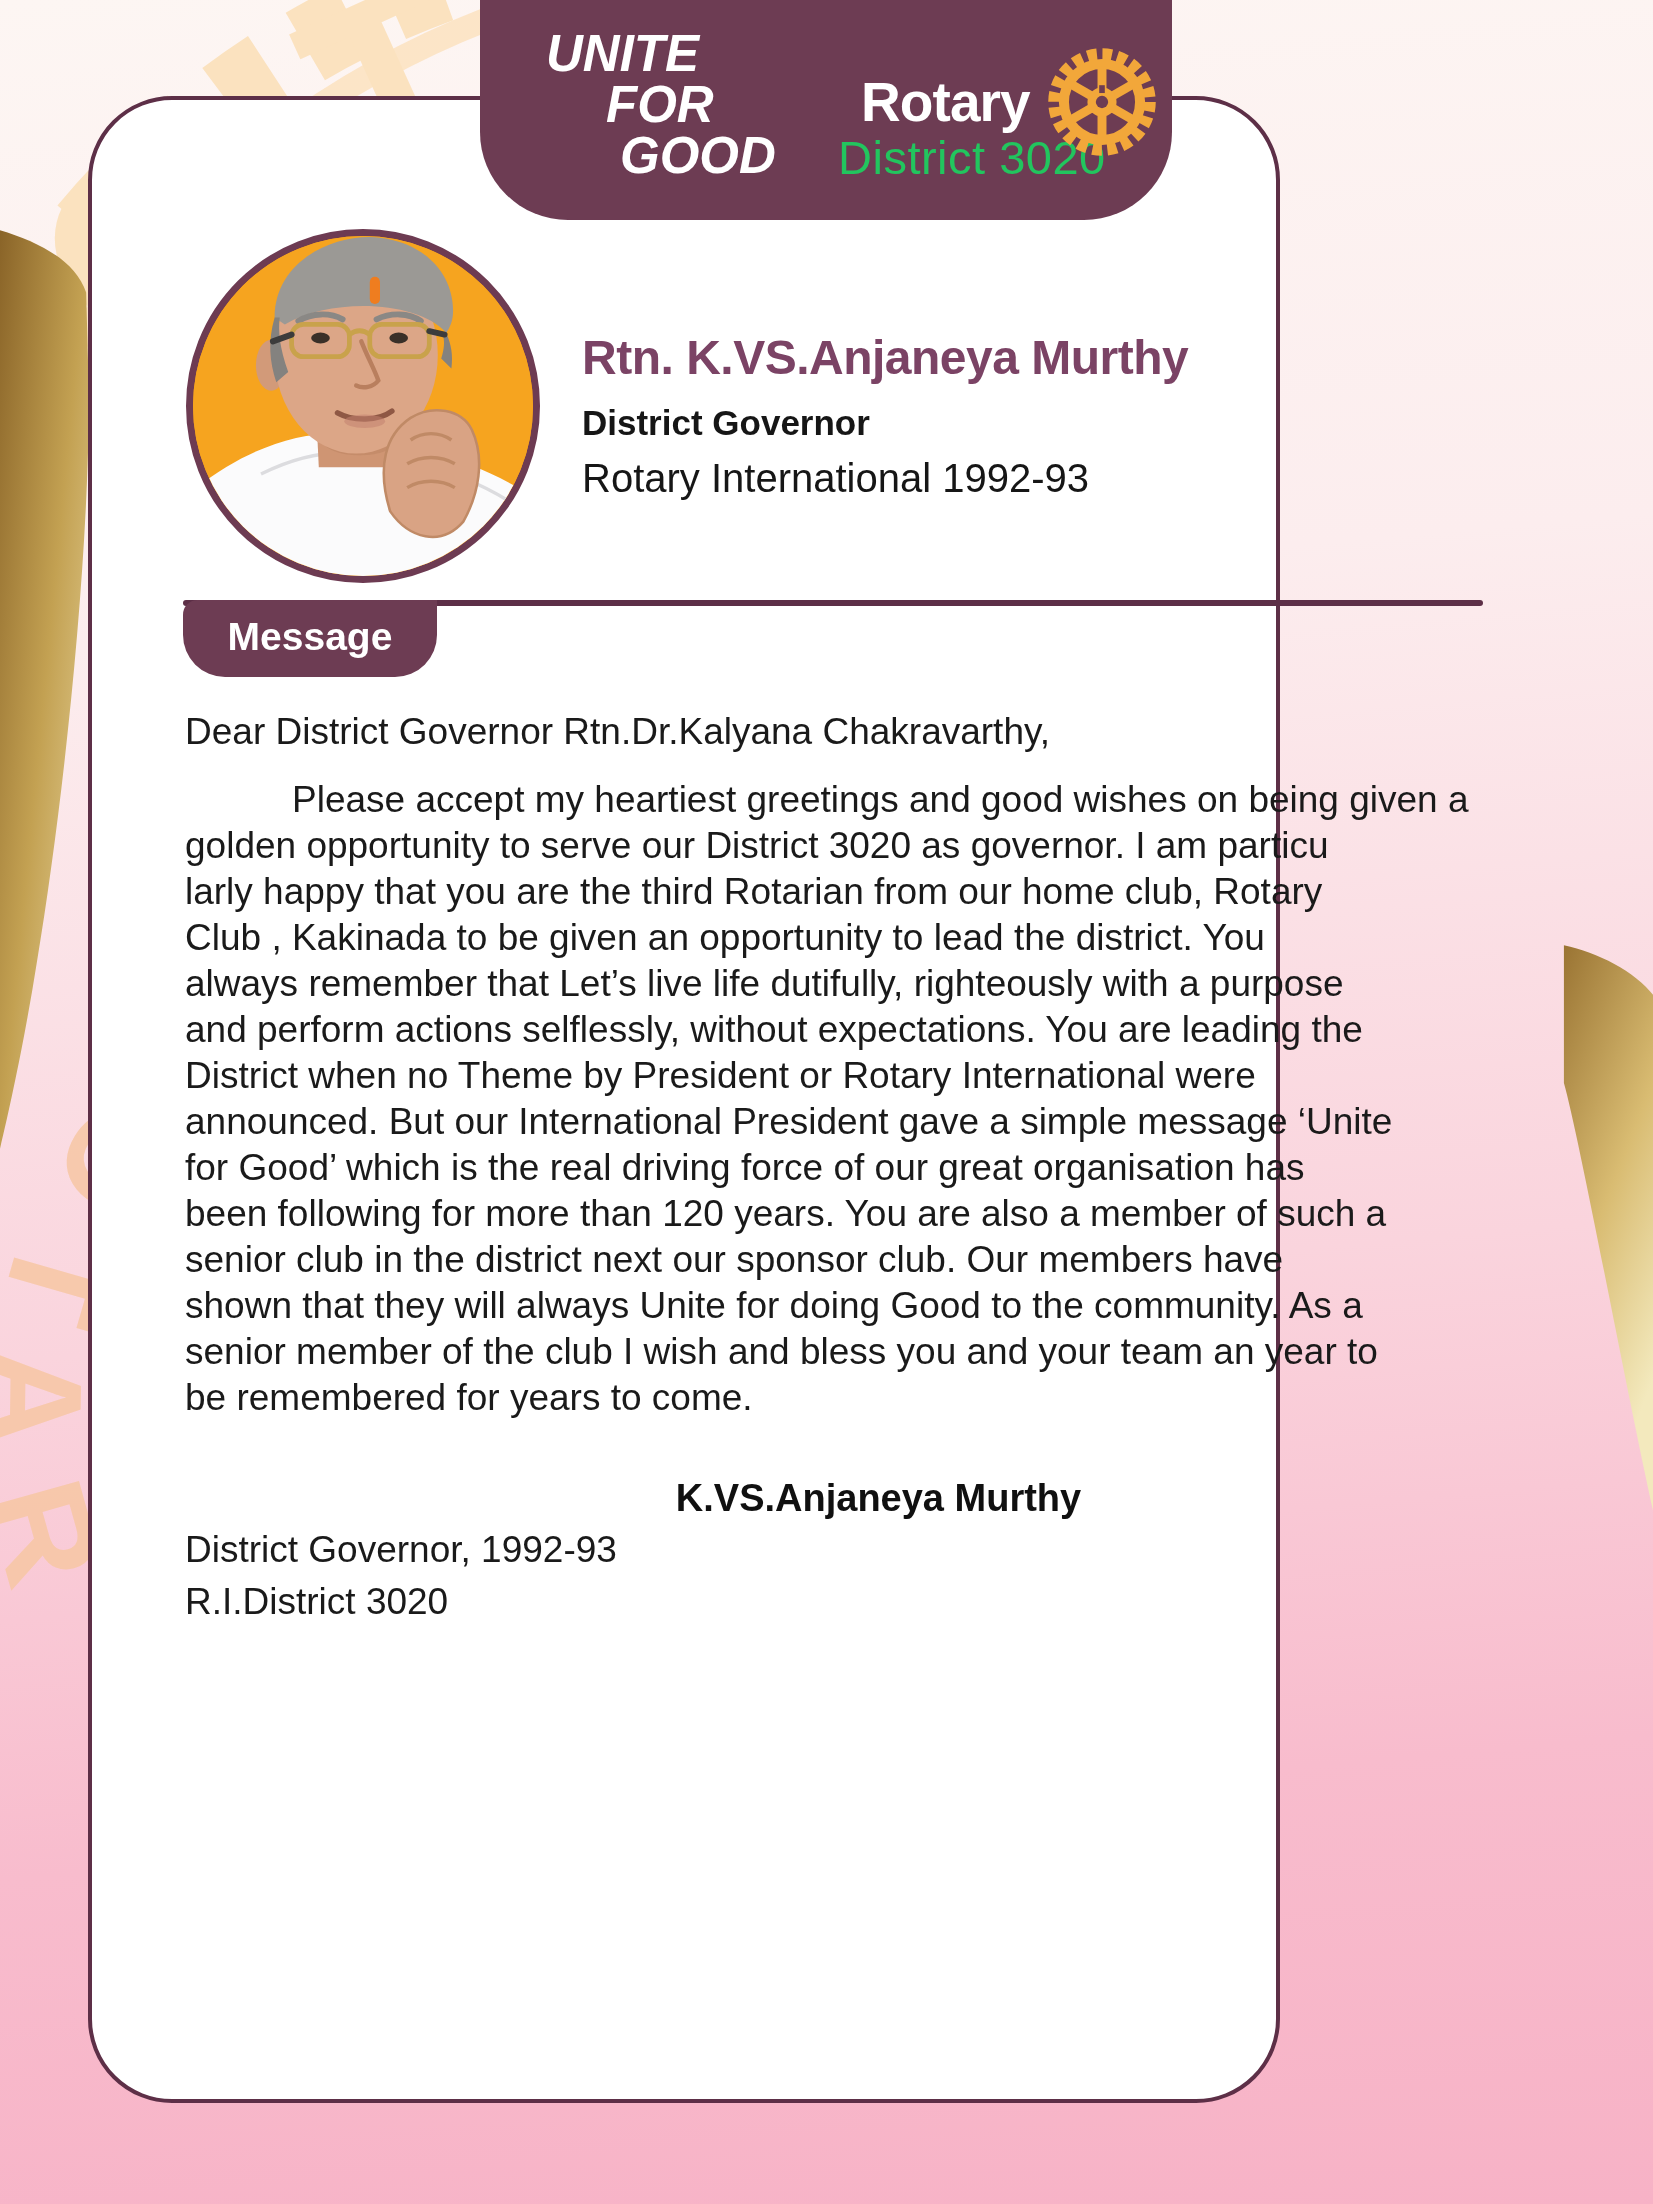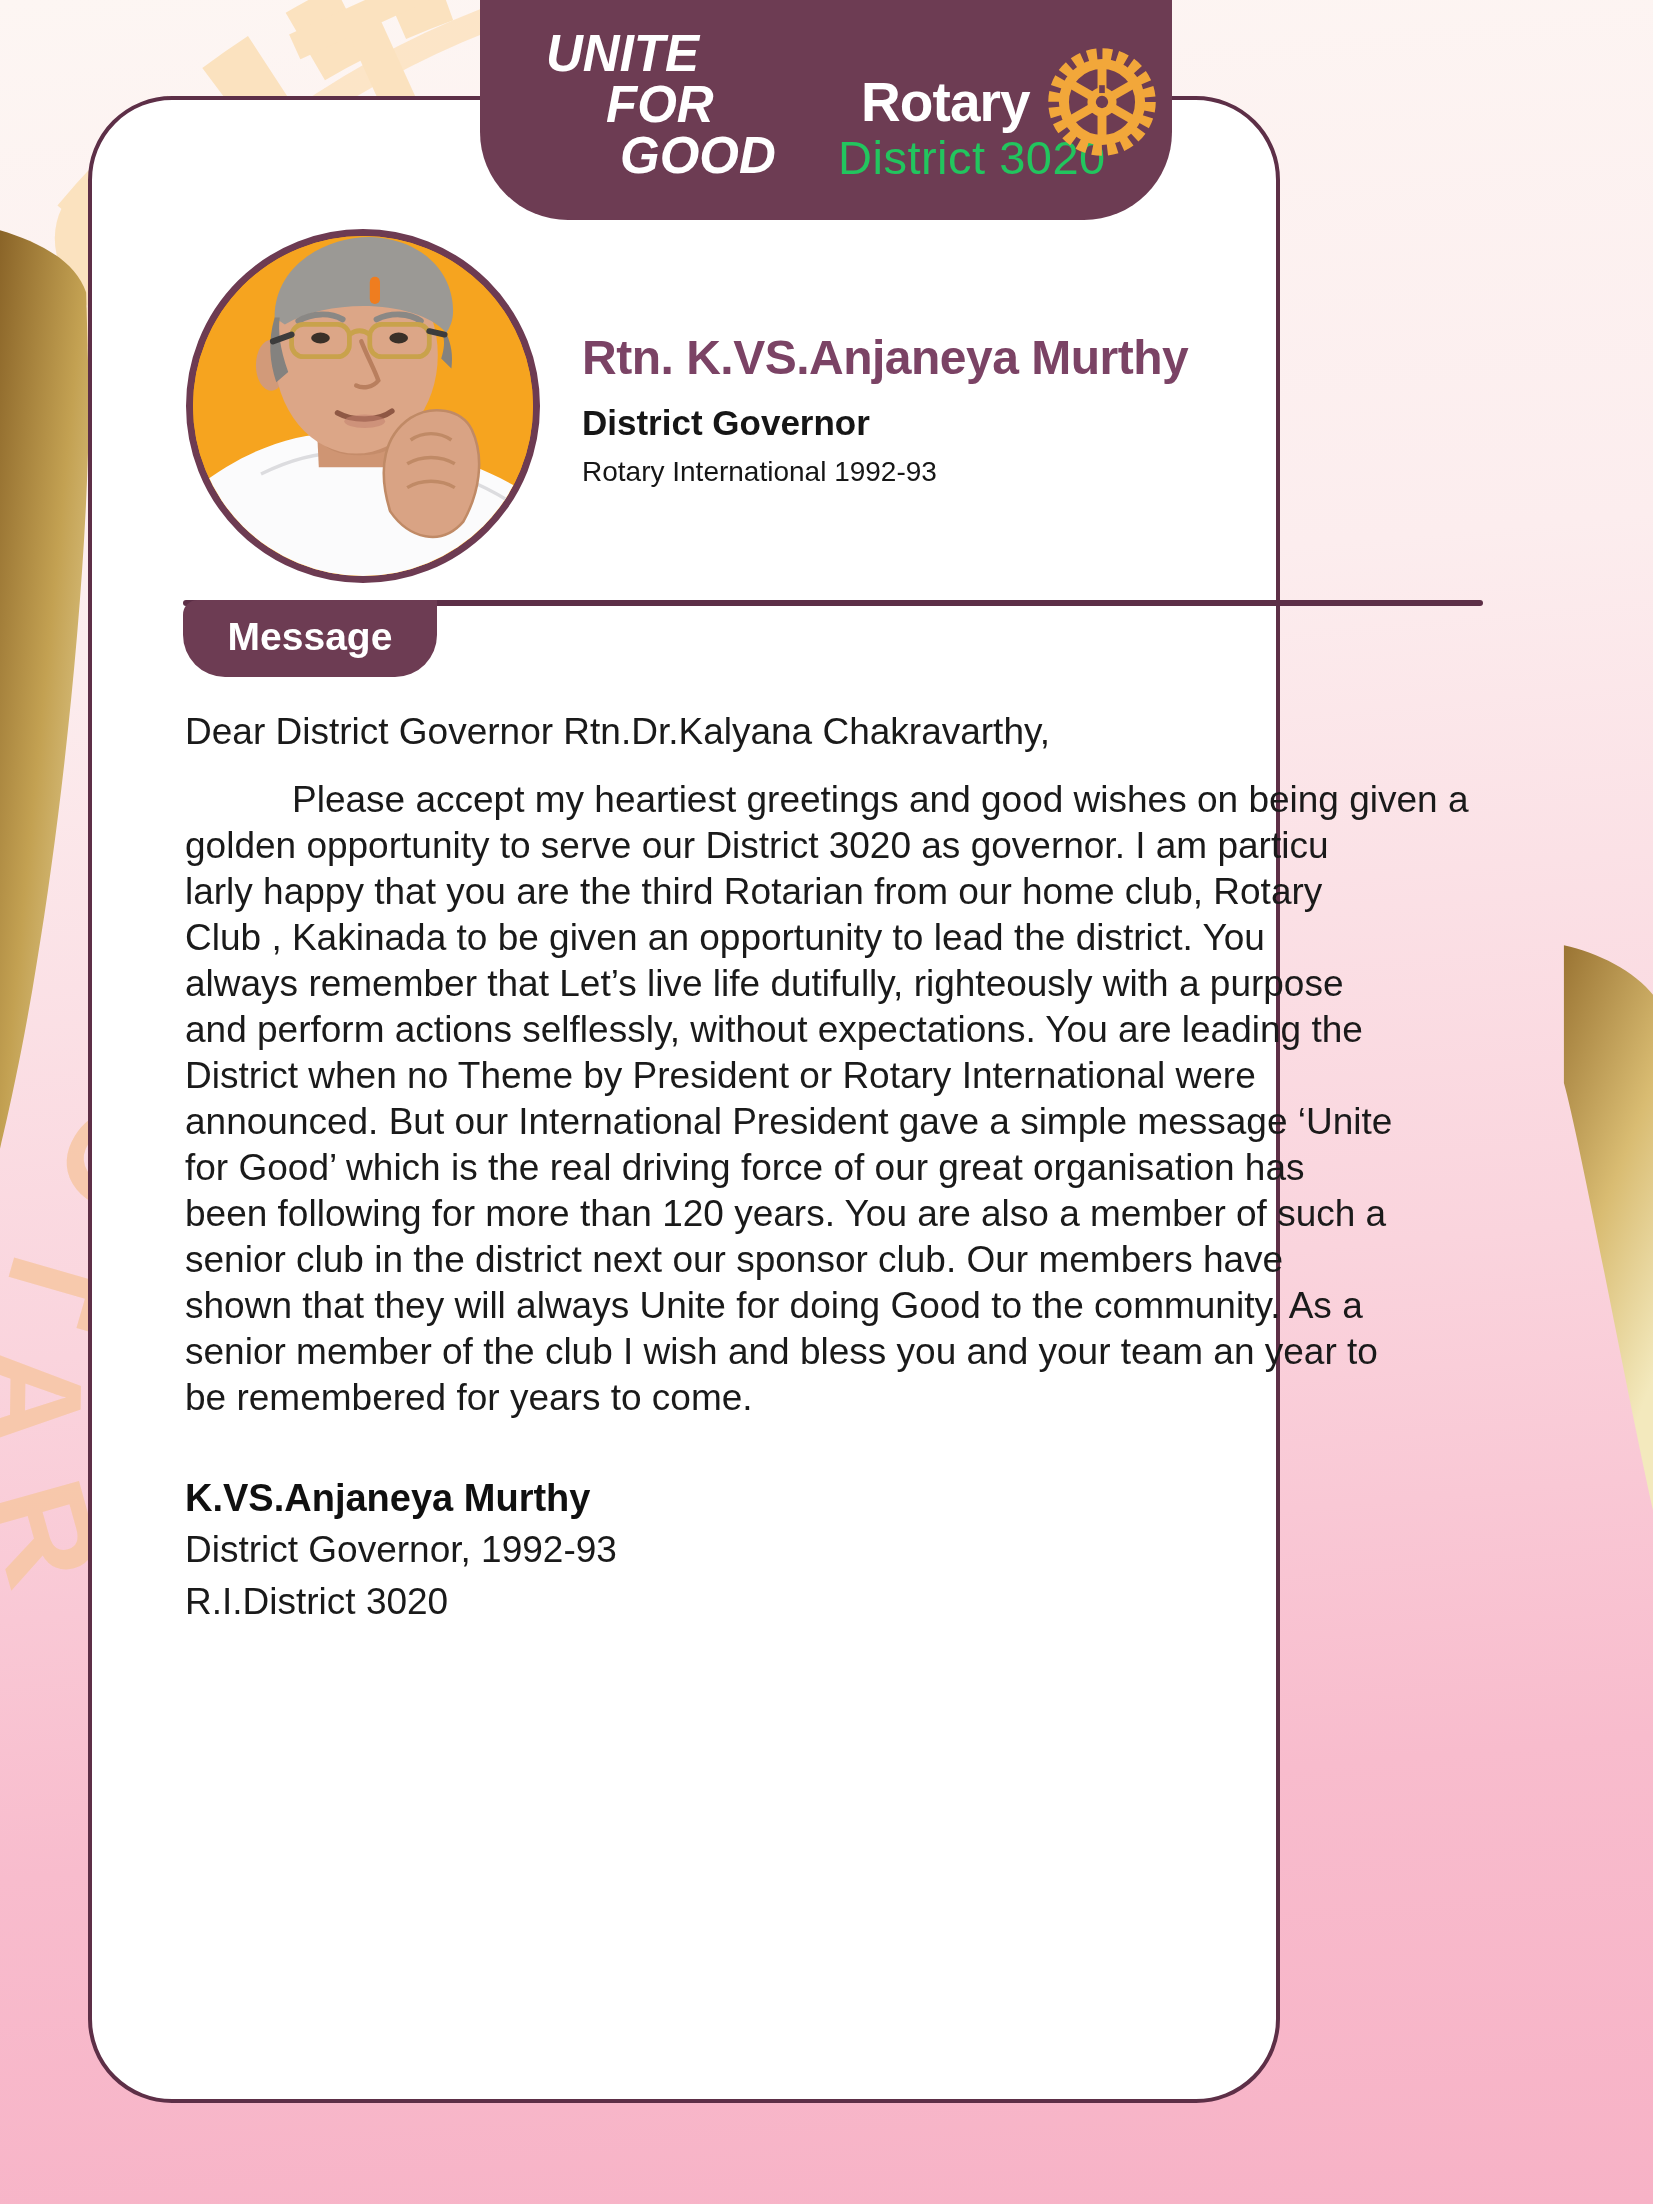--- a/index.html
+++ b/index.html
@@ -33,36 +33,36 @@
   .brand{left:381px;top:70px;color:#ffffff;font-weight:bold;font-size:55px;letter-spacing:-0.9px;}
   .brand-district{left:358px;top:130px;color:#22c55e;font-weight:normal;font-size:47px;letter-spacing:0.5px;}
   .wheel{left:566px;top:46px;}
   
   .photo{
     left:94px;top:129px;width:340px;height:340px;border-radius:50%;
     border:7.3px solid #6d3b52;overflow:hidden;background:#f6a41f;box-sizing:content-box;
   }
   .profile-name{left:490px;top:230px;font-size:48px;font-weight:bold;color:#7b4365;letter-spacing:-0.5px;}
   .profile-title{left:490px;top:303px;font-size:35px;font-weight:bold;color:#161616;}
-  .profile-org{left:490px;top:356px;font-size:28px;color:#161616;}
+  .profile-org{left:490px;top:356px;font-size:40px;color:#161616;}
   
   .section-line{left:91px;top:500px;width:1300px;height:6.4px;background:#5d2f47;border-radius:3.7px;}
   .section-tab{
     left:91px;top:500px;width:254px;height:77px;background:#6d3c53;
     border-radius:14.7px 0 42px 42px;color:#ffffff;font-size:39px;font-weight:bold;
     display:flex;align-items:center;justify-content:center;padding-bottom:3.7px;box-sizing:border-box;
   }
   
   .letter{left:93px;top:608px;width:1387px;color:#1a1a1a;}
   .salutation{font-size:37px;line-height:48px;white-space:nowrap;}
   .letter-body{margin-top:21px;}
   .letter-line{font-size:37px;line-height:46px;white-space:nowrap;}
   .letter-line.indent{padding-left:107px;}
   .signature{margin-top:51px;}
-  .sig-name{font-size:38px;line-height:52px;font-weight:bold;color:#101010;}
+  .sig-name{font-size:38px;line-height:52px;font-weight:bold;color:#101010;text-align:center;}
   .sig-role,.sig-district{font-size:37px;line-height:52px;}
 </style>
 </head>
 <body>
 
 <svg class="abs wm-top" width="1286" height="698" viewBox="0 0 1400 760" aria-hidden="true">
   <defs>
     <path id="arcT" d="M -80,700 A 1250,1250 0 0 1 1250,60" fill="none"></path>
   </defs>
   <path d="M -60,520 A 900,900 0 0 1 640,-60" fill="none" stroke="#fbe2bf" stroke-width="85" stroke-dasharray="58 46"></path>

